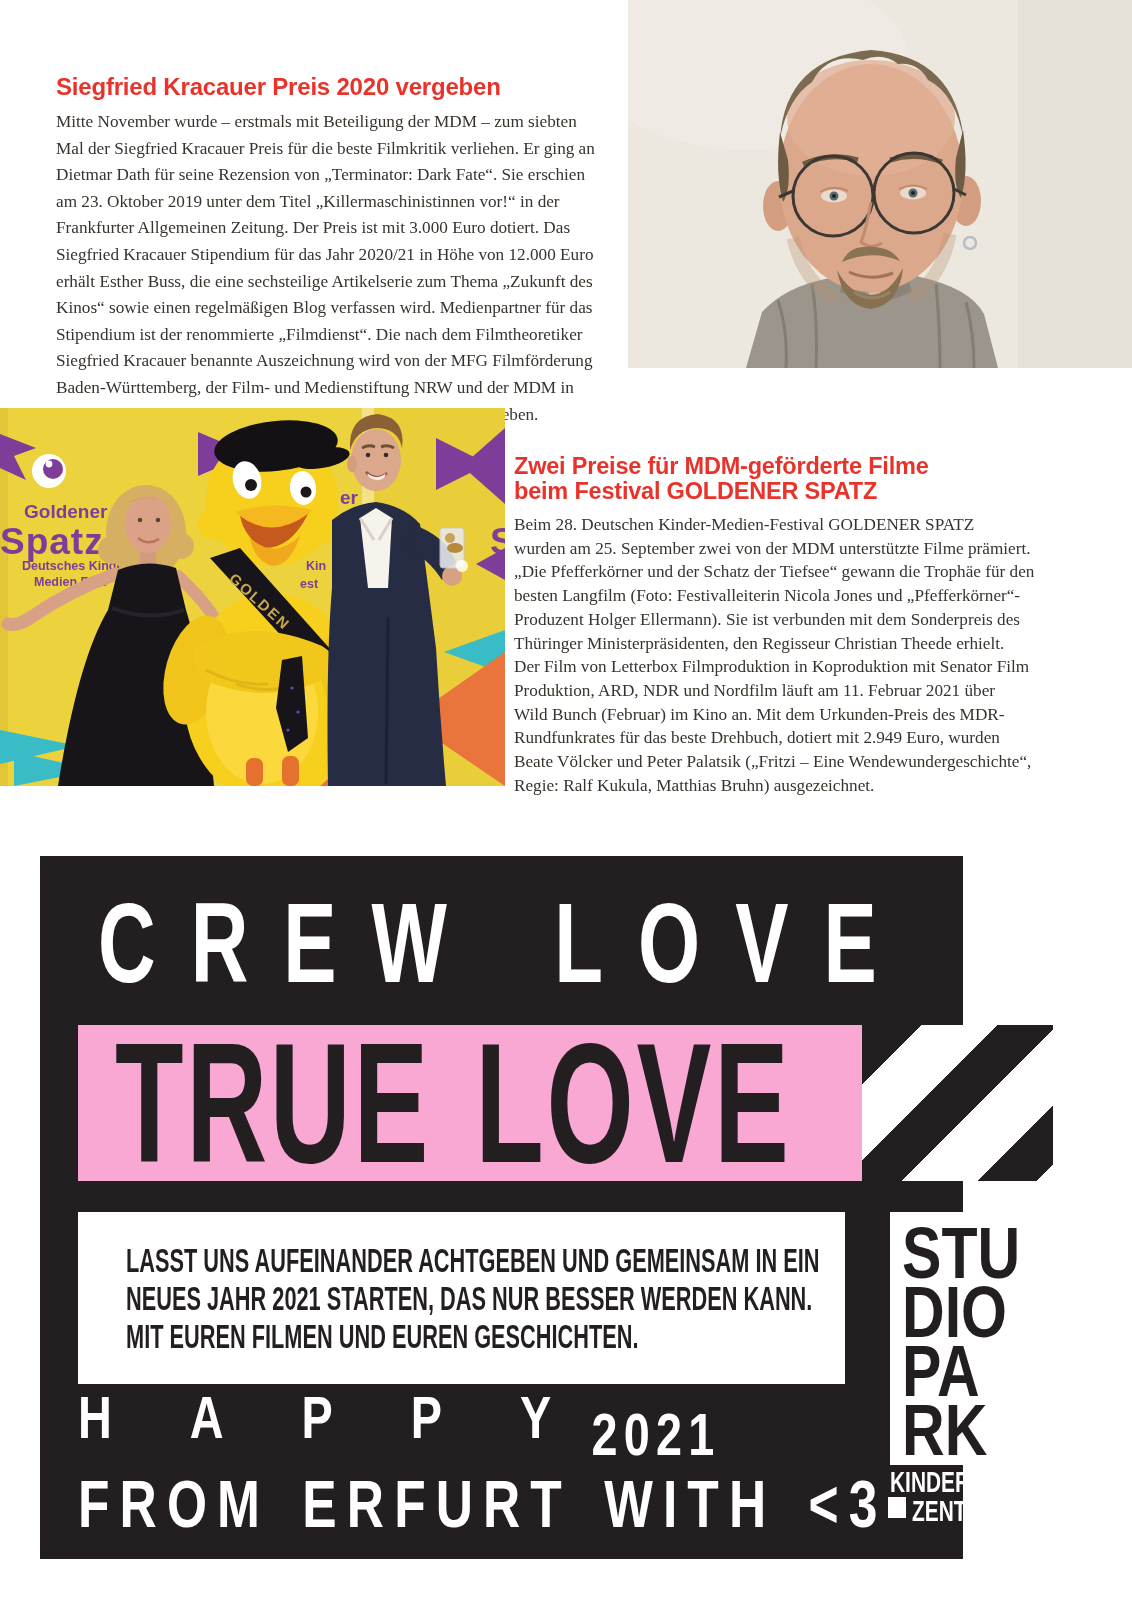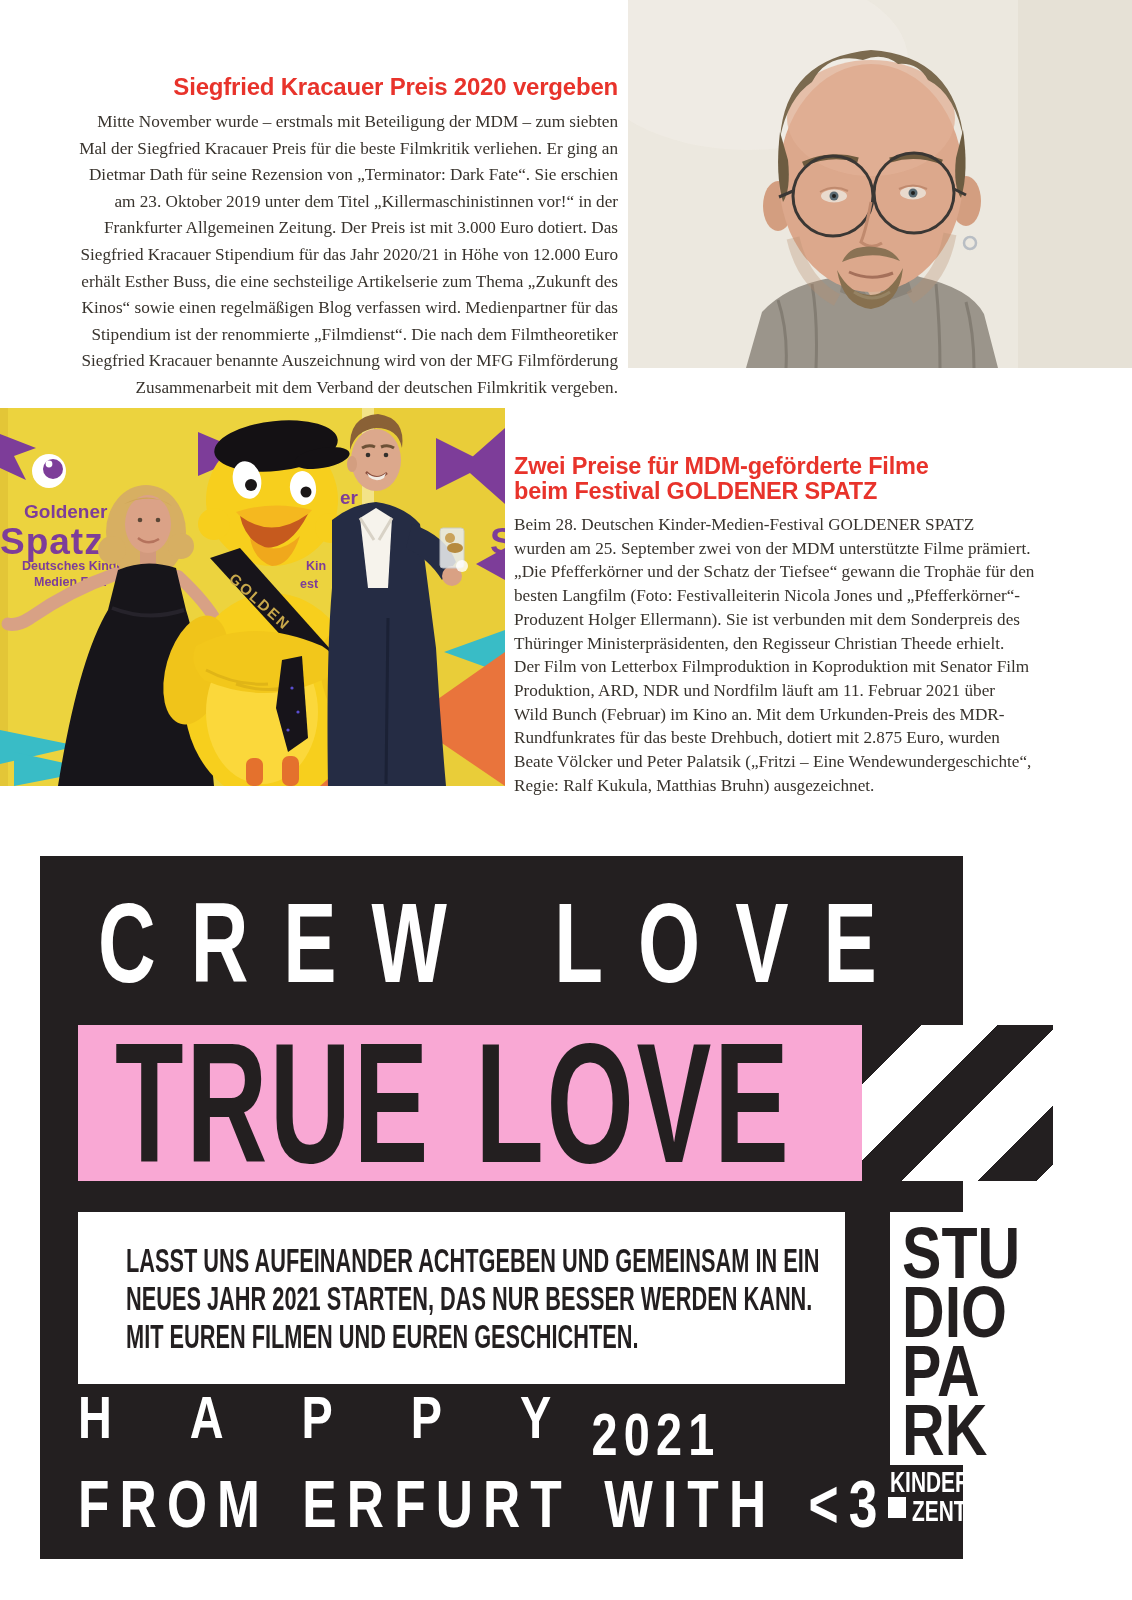--- a/index.html
+++ b/index.html
@@ -1,20 +1,20 @@
 <!DOCTYPE html>
 <html><head>
 <meta charset="utf-8">
 <style>
   html,body{margin:0;padding:0;background:#ffffff;}
   .page{position:relative;width:1132px;height:1600px;background:#ffffff;overflow:hidden;
         font-family:"Liberation Sans",sans-serif;}
   
   .article{position:absolute;}
-  .art-1{left:62px;top:74px;width:556px;text-align:right;}
+  .art-1{left:56px;top:74px;width:556px;}
   .art-2{left:514px;top:454px;width:560px;text-align:left;}
   .headline{color:#e8332b;font-weight:bold;font-size:24px;line-height:26px;letter-spacing:-0.2px;}
   .art-2 .headline{font-size:23.5px;line-height:25px;}
   .body-lines{margin-top:9px;font-family:"Liberation Serif",serif;color:#38332d;}
   .art-1 .body-lines{font-size:17.2px;line-height:26.6px;}
   .art-2 .body-lines{font-size:17.2px;line-height:23.7px;}
   .body-lines div{white-space:nowrap;}
   
   .photo{position:absolute;overflow:hidden;}
   .photo-portrait{left:628px;top:0;width:504px;height:368px;}
@@ -64,20 +64,21 @@
         <div>Mitte November wurde – erstmals mit Beteiligung der MDM – zum siebten</div>
         <div>Mal der Siegfried Kracauer Preis für die beste Filmkritik verliehen. Er ging an</div>
         <div>Dietmar Dath für seine Rezension von „Terminator: Dark Fate“. Sie erschien</div>
         <div>am 23. Oktober 2019 unter dem Titel „Killermaschinistinnen vor!“ in der</div>
         <div>Frankfurter Allgemeinen Zeitung. Der Preis ist mit 3.000 Euro dotiert. Das</div>
         <div>Siegfried Kracauer Stipendium für das Jahr 2020/21 in Höhe von 12.000 Euro</div>
         <div>erhält Esther Buss, die eine sechsteilige Artikelserie zum Thema „Zukunft des</div>
         <div>Kinos“ sowie einen regelmäßigen Blog verfassen wird. Medienpartner für das</div>
         <div>Stipendium ist der renommierte „Filmdienst“. Die nach dem Filmtheoretiker</div>
         <div>Siegfried Kracauer benannte Auszeichnung wird von der MFG Filmförderung</div>
+        <div>Baden-Württemberg, der Film- und Medienstiftung NRW und der MDM in</div>
         <div>Zusammenarbeit mit dem Verband der deutschen Filmkritik vergeben.</div>
       </div>
   </div>
 
   <div class="photo photo-portrait">
     <svg width="504" height="368" viewBox="0 0 504 368">
       <rect x="0" y="0" width="504" height="368" fill="#ece8df"></rect>
       <rect x="390" y="0" width="114" height="368" fill="#e6e1d6"></rect>
       <ellipse cx="120" cy="60" rx="160" ry="90" fill="#f1ede5" opacity="0.7"></ellipse>
       <g>
@@ -234,21 +235,21 @@
     <div class="body-lines">
         <div>Beim 28. Deutschen Kinder-Medien-Festival GOLDENER SPATZ</div>
         <div>wurden am 25. September zwei von der MDM unterstützte Filme prämiert.</div>
         <div>„Die Pfefferkörner und der Schatz der Tiefsee“ gewann die Trophäe für den</div>
         <div>besten Langfilm (Foto: Festivalleiterin Nicola Jones und „Pfefferkörner“-</div>
         <div>Produzent Holger Ellermann). Sie ist verbunden mit dem Sonderpreis des</div>
         <div>Thüringer Ministerpräsidenten, den Regisseur Christian Theede erhielt.</div>
         <div>Der Film von Letterbox Filmproduktion in Koproduktion mit Senator Film</div>
         <div>Produktion, ARD, NDR und Nordfilm läuft am 11. Februar 2021 über</div>
         <div>Wild Bunch (Februar) im Kino an. Mit dem Urkunden-Preis des MDR-</div>
-        <div>Rundfunkrates für das beste Drehbuch, dotiert mit 2.875 Euro, wurden</div>
+        <div>Rundfunkrates für das beste Drehbuch, dotiert mit 2.949 Euro, wurden</div>
         <div>Beate Völcker und Peter Palatsik („Fritzi – Eine Wendewundergeschichte“,</div>
         <div>Regie: Ralf Kukula, Matthias Bruhn) ausgezeichnet.</div>
       </div>
   </div>
 
   <div class="ad">
     <div class="crew">
       <span class="cond">CREW LOVE IS</span>
     </div>
 

